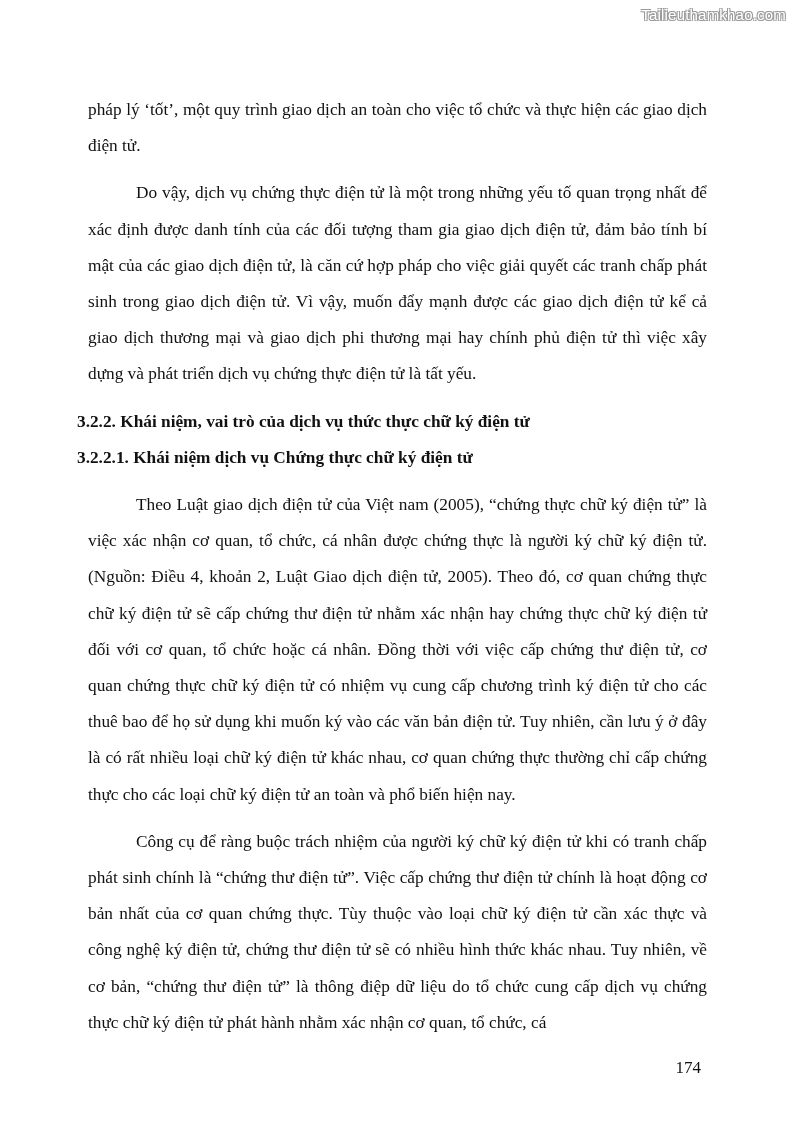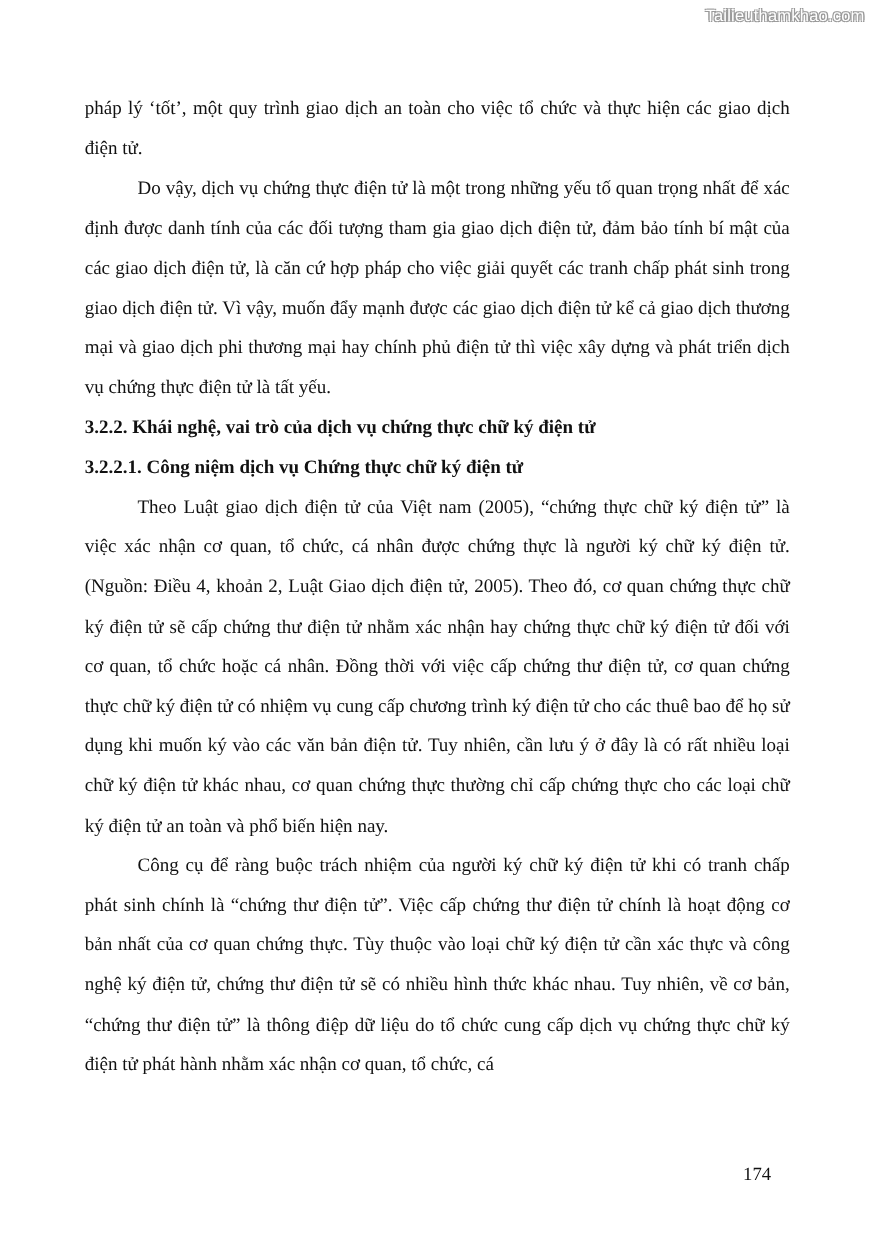--- a/index.html
+++ b/index.html
@@ -9,36 +9,36 @@
     font-family: "Liberation Sans", sans-serif; font-size: 15px;
     color: #ffffff;
     text-shadow: -1px -1px 0 #9a9a9a, 1px -1px 0 #9a9a9a, -1px 1px 0 #9a9a9a, 1px 1px 0 #9a9a9a;
     letter-spacing: 0.2px;
   }
   .page-body {
     position: absolute; left: 77px; top: 81px; width: 641px;
     font-family: "Liberation Serif", serif; font-size: 17.3px;
     line-height: 36.2px; color: #111111;
   }
-  .para { margin: 0; text-align: justify; }
+  .para { margin: 11px; text-align: justify; }
   .indent { text-indent: 48px; }
   .heading { margin: 0; font-weight: bold; }
   .para b { font-weight: normal; }
   .page-number {
     position: absolute; top: 1058px; right: 93px;
     font-family: "Liberation Serif", serif; font-size: 17px; color: #111111;
   }
 </style>
 </head>
 <body>
 
 <div class="watermark">Tailieuthamkhao.com</div>
 
 <div class="page-body">
   <p class="para">pháp lý ‘tốt’, một quy trình giao dịch an toàn cho việc tổ chức và thực hiện các giao dịch điện tử.</p>
   <p class="para indent">Do vậy, dịch vụ chứng thực điện tử là một trong những yếu tố quan trọng nhất để xác định được danh tính của các đối tượng tham gia giao dịch điện tử, đảm bảo tính bí mật của các giao dịch điện tử, là căn cứ hợp pháp cho việc giải quyết các tranh chấp phát sinh trong giao dịch điện tử. Vì vậy, muốn đẩy mạnh được các giao dịch điện tử kể cả giao dịch thương mại và giao dịch phi thương mại hay chính phủ điện tử thì việc xây dựng và phát triển dịch vụ chứng thực điện tử là tất yếu.</p>
-  <p class="heading">3.2.2. Khái nghệ, vai trò của dịch vụ chứng thực chữ ký điện tử</p>
-  <p class="heading">3.2.2.1. Công niệm dịch vụ Chứng thực chữ ký điện tử</p>
+  <p class="heading">3.2.2. Khái niệm, vai trò của dịch vụ thức thực chữ ký điện tử</p>
+  <p class="heading">3.2.2.1. Khái niệm dịch vụ Chứng thực chữ ký điện tử</p>
   <p class="para indent"><span>Theo Luật giao dịch điện tử của Việt nam (2005), </span><b>“chứng thực chữ ký điện tử”</b><span> là việc xác nhận cơ quan, tổ chức, cá nhân được chứng thực là người ký chữ ký điện tử. (Nguồn: Điều 4, khoản 2, Luật Giao dịch điện tử, 2005). Theo đó, cơ quan chứng thực chữ ký điện tử sẽ cấp chứng thư điện tử nhằm xác nhận hay chứng thực chữ ký điện tử đối với cơ quan, tổ chức hoặc cá nhân. Đồng thời với việc cấp chứng thư điện tử, cơ quan chứng thực chữ ký điện tử có nhiệm vụ cung cấp chương trình ký điện tử cho các thuê bao để họ sử dụng khi muốn ký vào các văn bản điện tử. Tuy nhiên, cần lưu ý ở đây là có rất nhiều loại chữ ký điện tử khác nhau, cơ quan chứng thực thường chỉ cấp chứng thực cho các loại chữ ký điện tử an toàn và phổ biến hiện nay.</span></p>
   <p class="para indent"><span>Công cụ để ràng buộc trách nhiệm của người ký chữ ký điện tử khi có tranh chấp phát sinh chính là </span><b>“chứng thư điện tử”</b><span>. Việc cấp chứng thư điện tử chính là hoạt động cơ bản nhất của cơ quan chứng thực. Tùy thuộc vào loại chữ ký điện tử cần xác thực và công nghệ ký điện tử, chứng thư điện tử sẽ có nhiều hình thức khác nhau. Tuy nhiên, về cơ bản, </span><b>“chứng thư điện tử”</b><span> là thông điệp dữ liệu do tổ chức cung cấp dịch vụ chứng thực chữ ký điện tử phát hành nhằm xác nhận cơ quan, tổ chức, cá</span></p>
 </div>
 
 <div class="page-number">174</div>
 
 </body></html>

